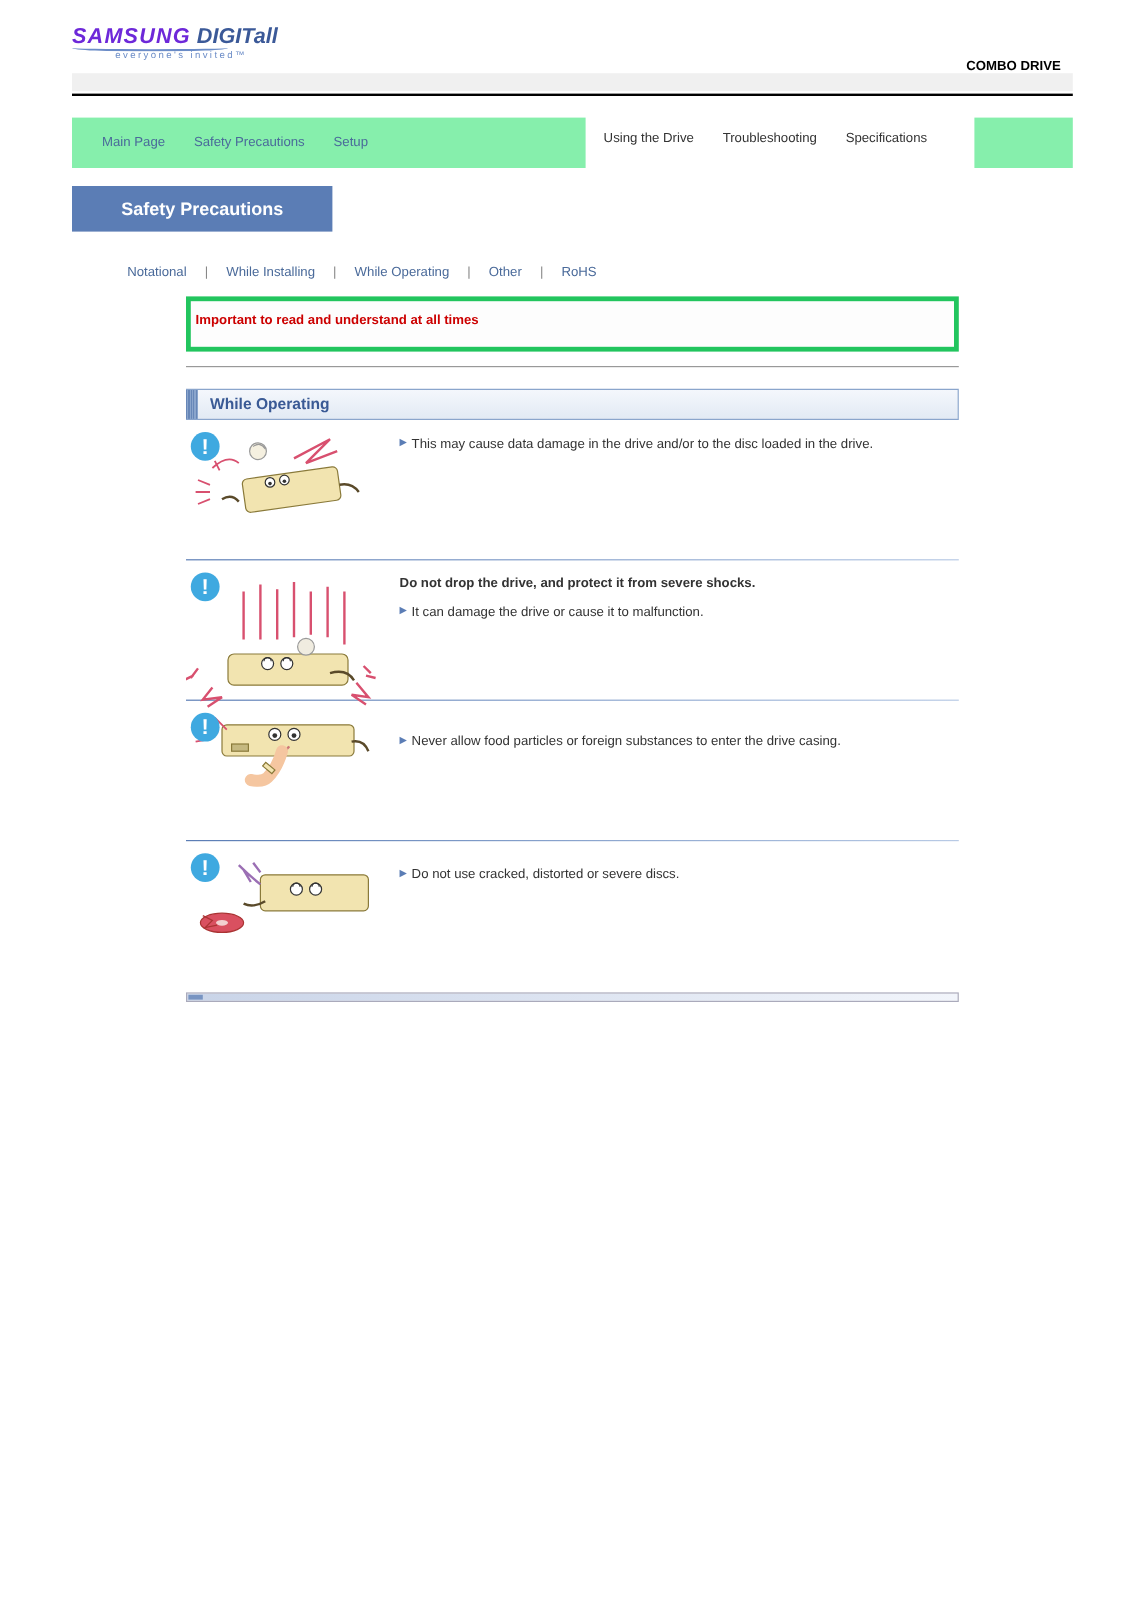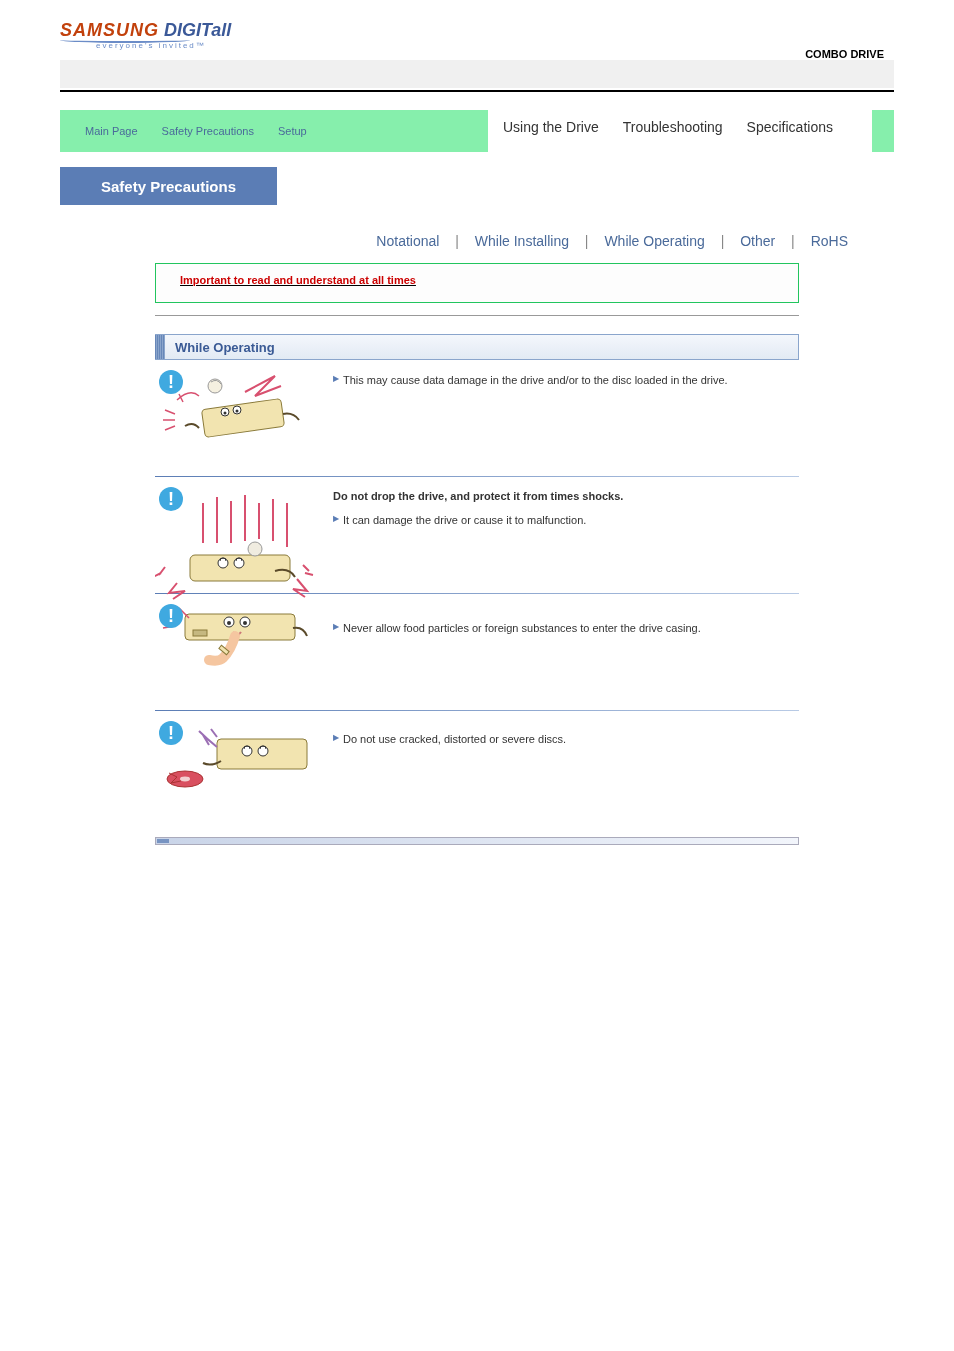--- a/index.html
+++ b/index.html
@@ -1,42 +1,42 @@
 <!DOCTYPE html>
 <html><head>
   <meta charset="utf-8">
   <style>
     * { margin: 0; padding: 0; box-sizing: border-box; }
     body { font-family: Arial, sans-serif; background: #fff; width: 954px; }
     
     .header { padding: 20px 20px 8px 60px; }
     .logo { display: inline-block; }
     .logo-text { font-size: 18px; }
-    .logo-samsung { color: #c2410c; font-weight: bold; font-style: italic; letter-spacing: 1px; }
+    .logo-samsung { color: #6d28d9; font-weight: bold; font-style: italic; letter-spacing: 1px; }
     .logo-digital { color: #3b5998; font-weight: bold; font-style: italic; text-align: right; }
     .logo-tagline { font-size: 8px; color: #6b8cc7; letter-spacing: 2px; display: block; margin-top: -2px; padding-left: 36px; }
     .logo-swoosh { border-bottom: 2px solid #6b8cc7; border-radius: 0 0 50% 50%; height: 6px; width: 130px; margin-top: -4px; }
     
-    .model-bar { background: #f0f0f0; height: 28px; margin: 0 60px 2px 60px; position: relative; }
+    .model-bar { background: #f0f0f0; height: 15px; margin: 0 60px 2px 60px; position: relative; }
     .model-text { position: absolute; right: 10px; top: -12px; font-size: 11px; font-weight: bold; color: #000; }
     .divider-line { height: 2px; background: #000; margin: 0 60px; }
     
     .nav-bar { background: #86efac; margin: 18px 60px 0 60px; height: 42px; display: flex; align-items: center; padding: 0 25px; font-size: 11px; color: #4a6a9a; position: relative; }
     .nav-item { margin-right: 24px; cursor: pointer; }
     .nav-active-wrap { position: absolute; left: 428px; top: -6px; background: #fff; padding: 10px 15px 12px 15px; height: 48px; display: flex; align-items: center; }
-    .nav-active { color: #333; font-size: 14px; margin-right: 24px; }
+    .nav-active { color: #333; font-size: 11px; margin-right: 24px; }
     
     .section-badge { background: #5b7db5; color: #fff; margin: 15px 0 0 60px; width: 217px; height: 38px; display: flex; align-items: center; justify-content: center; font-size: 15px; font-weight: bold; }
     
     .content { margin: 28px 60px 0 60px; padding: 0 40px; }
-    .sub-nav { text-align: right; font-size: 14px; color: #4a6a9a; margin-bottom: 14px; }
+    .sub-nav { text-align: left; font-size: 11px; color: #4a6a9a; margin-bottom: 14px; }
     .sub-nav span { margin: 0 6px; cursor: pointer; }
     .sub-sep { color: #888; }
     
-    .important-box { border: 1px solid #22c55e; background: #fdfdfd; padding: 10px 24px; margin: 0 55px 8px 55px; text-decoration: underline; }
+    .important-box { border: 4px solid #22c55e; background: #fdfdfd; padding: 10px 4px; margin: 0 55px 8px 55px; }
     .imp-title { color: #c00; font-size: 11px; font-weight: bold; margin-bottom: 6px; }
     .imp-text { font-size: 11px; color: #555; line-height: 1.5; }
     
     .thin-line { height: 1px; background: #999; margin: 12px 55px; }
     
     .op-header { margin: 18px 55px 0 55px; border: 1px solid #8aa5cc; border-left: 10px solid #8aa5cc; background: linear-gradient(to bottom, #f4f7fc, #e2eaf4); padding: 3px 10px; position: relative; }
     .op-bars { position: absolute; left: -10px; top: 0; width: 10px; height: 100%; background: repeating-linear-gradient(90deg, #6787b8 0 1px, transparent 1px 2px); }
     .op-title { color: #3a5a95; font-weight: bold; font-size: 13px; }
     
     .warn-row { display: flex; margin: 0 55px; border-top: none; padding: 6px 0 14px 0; }
@@ -148,21 +148,21 @@
         <path d="M65 78 a3 3 0 0 1 6 0" stroke="#333" fill="none"></path>
           <path d="M81 78 a3 3 0 0 1 6 0" stroke="#333" fill="none"></path>
         <circle cx="100" cy="66" r="7" fill="#f0ece0" stroke="#999"></circle>
         <path d="M48 20 L48 60 M62 14 L62 60 M76 18 L76 60 M90 12 L90 58 M104 20 L104 56 M118 16 L118 58 M132 20 L132 64" stroke="#d8506f" stroke-width="2"></path>
         <path d="M22 100 L14 110 L30 108 L18 116 M4 92 l6 -8 m-12 10 l8 -4" stroke="#d8506f" stroke-width="2" fill="none"></path>
         <path d="M142 96 L152 108 L138 106 L150 114 M154 88 l-6 -6 m10 10 l-8 -2" stroke="#d8506f" stroke-width="2" fill="none"></path>
         <path d="M120 88 Q 134 84 140 94" stroke="#5a4a2a" stroke-width="2" fill="none"></path>
       </svg>
     </div>
     <div class="warn-text">
-      <div class="warn-heading">Do not drop the drive, and protect it from times shocks.</div>
+      <div class="warn-heading">Do not drop the drive, and protect it from severe shocks.</div>
       <div class="warn-bullet">
         <div class="bullet-icon">▶</div>
         <div class="bullet-text">It can damage the drive or cause it to malfunction.</div>
       </div>
     </div>
   </div>
   <div class="row-sep"></div>
 
   <div class="warn-row">
     <div class="warn-img">

